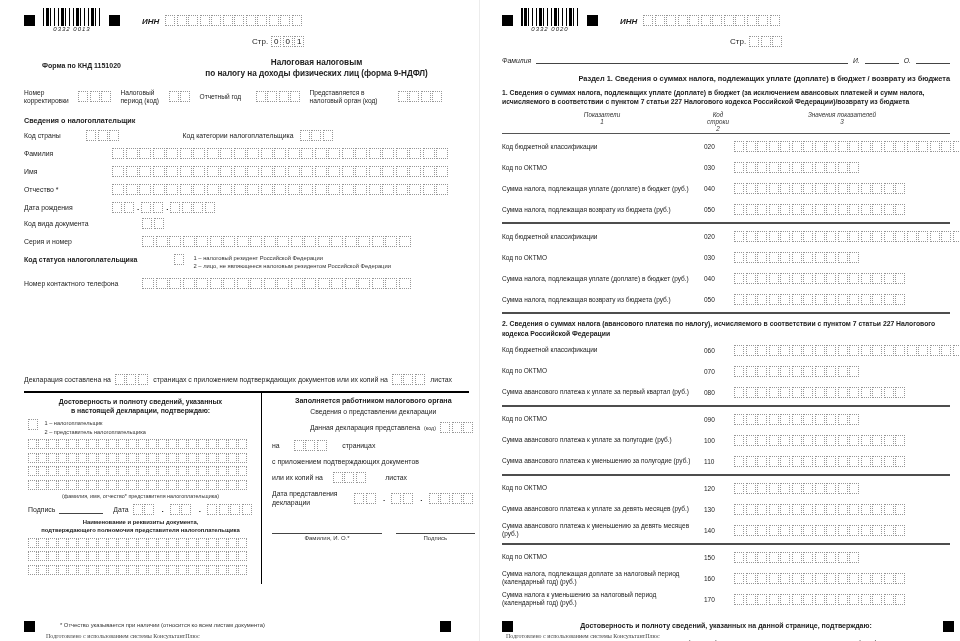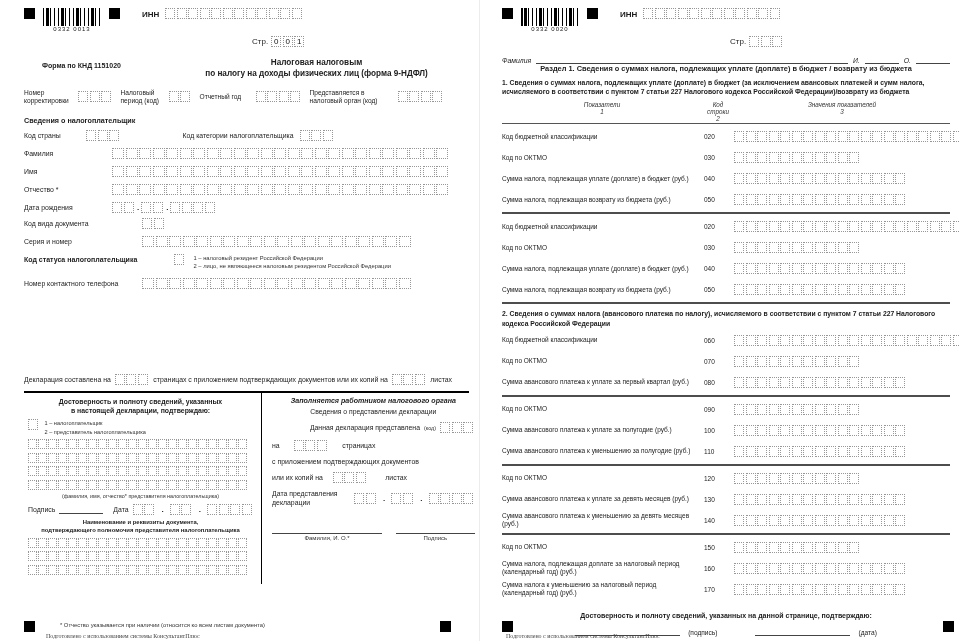--- a/index.html
+++ b/index.html
@@ -4,21 +4,21 @@
 <style>
   html,body{margin:0;padding:0;background:#fff;}
   body{width:960px;height:641px;position:relative;overflow:hidden;
        font-family:"Liberation Sans",sans-serif;font-size:7px;color:#1c1c1c;}
   .page{position:absolute;top:0;width:480px;height:641px;background:#fff;overflow:hidden;}
   #page-left{left:0;border-right:1px solid #ececec;box-sizing:border-box;}
   #page-right{left:480px;}
   .pad{padding:8px 10px 0 24px;}
   .pad-r{padding:8px 10px 0 22px;}
   .sq{display:inline-block;width:11px;height:11px;background:#000;flex:none;}
-  .hdr{display:flex;align-items:flex-start;gap:6px;}
+  .hdr{display:flex;align-items:center;gap:6px;font-style:italic;}
   .barcode-wrap{display:inline-block;margin:0 2px;}
   .barcode{display:block;width:58px;height:18px;background:repeating-linear-gradient(90deg,#000 0 1.5px,#fff 1.5px 3px,#000 3px 6px,#fff 6px 7px,#000 7px 8px,#fff 8px 11px,#000 11px 12.5px,#fff 12.5px 15px);}
   .barcode-digits{display:block;text-align:center;font-size:6px;letter-spacing:1px;color:#222;}
   .inn-label{font-size:8px;font-weight:bold;margin-left:16px;padding-top:2px;}
   .cells{display:inline-flex;align-items:center;}
   .cell{box-sizing:border-box;flex:none;width:10px;height:11px;border:1px dotted #979797;
         margin-right:1.5px;font-size:8px;line-height:10px;text-align:center;color:#111;}
   .wide .cell{width:12px;}
   .small .cell{width:8.5px;height:10px;}
   .str-row{margin:4px 0 0 228px;display:flex;align-items:center;gap:3px;font-size:8px;}
@@ -44,36 +44,36 @@
   .col-l{width:53.5%;box-sizing:border-box;border-right:1.5px solid #000;padding:4px 8px 6px 4px;}
   .col-r{flex:1;padding:4px 4px 6px 10px;}
   .cb-title{font-weight:bold;font-size:6.9px;text-align:center;line-height:1.35;}
   .cb-opts-row{display:flex;align-items:flex-start;margin-top:3px;}
   .cb-opts{font-size:5.6px;line-height:1.6;margin-left:5px;color:#333;}
   .gridrow{margin:2.5px 0;}
   .hint{font-size:5.4px;text-align:center;color:#333;margin-top:1px;}
   .signrow{display:flex;align-items:center;margin-top:5px;gap:4px;font-size:6.9px;}
   .wline{display:inline-block;border-bottom:1px solid #444;height:8px;}
   .doc-hint{font-weight:bold;font-size:5.9px;text-align:center;line-height:1.35;margin-top:4px;}
-  .insp-title{font-weight:bold;font-size:7.1px;text-align:center;font-style:italic;}
+  .insp-title{font-weight:bold;font-size:7.1px;text-align:center;}
   .insp-sub{font-size:6.8px;text-align:center;margin-top:3px;}
   .insp-line{display:flex;align-items:center;gap:4px;margin-top:7px;font-size:6.9px;}
   .codehint{font-size:5.4px;color:#333;}
   .sig2{display:flex;gap:14px;margin-top:18px;}
   .sigcol{text-align:center;font-size:6px;color:#333;}
   .sigcol .wline{width:100%;}
   .footnote{position:absolute;left:60px;bottom:13px;font-size:5.8px;color:#333;}
   .sq-bl{position:absolute;left:24px;bottom:9px;}
   .sq-br{position:absolute;right:28px;bottom:9px;}
   .footer{position:absolute;left:46px;bottom:2px;font-family:"Liberation Serif",serif;font-size:6px;color:#444;}
   
   .fam-row{display:flex;align-items:flex-end;gap:5px;margin-top:8px;font-size:6.9px;font-style:italic;}
   .fam-row .wline{flex:1;}
   .fam-row .short{flex:none;width:34px;}
-  .r-title{font-weight:bold;font-size:7.4px;text-align:center;}
+  .r-title{font-weight:bold;font-size:7.4px;text-align:right;margin-top:10px;}
   .r-sub{font-weight:bold;font-size:6.8px;line-height:1.35;margin-top:5px;}
   .thead{display:flex;font-style:italic;font-size:6.3px;text-align:center;border-bottom:1px solid #555;padding-bottom:1px;margin-top:5px;color:#333;}
   .th1{width:200px;} .th2{width:32px;} .th3{flex:1;}
   .trow{display:flex;align-items:center;margin:4px 0;min-height:17px;}
   .trow-label{width:198px;flex:none;font-size:6.5px;line-height:1.2;padding-right:4px;}
   .trow-code{width:30px;flex:none;font-size:6.5px;color:#222;}
   .trow-cells{flex:1;}
   .tdivider{border-top:2px solid #4d4d4d;margin:3px 0;}
   .confirm-line{font-weight:bold;font-size:7px;text-align:center;margin-top:14px;}
   .confirm-sigs{display:flex;justify-content:center;align-items:flex-end;gap:8px;margin-top:8px;font-size:6.6px;}

